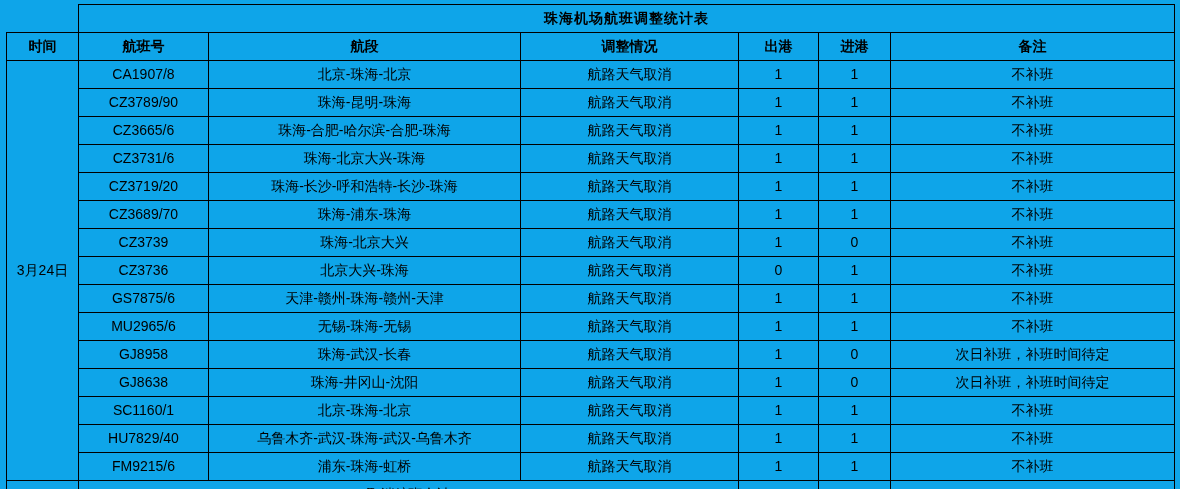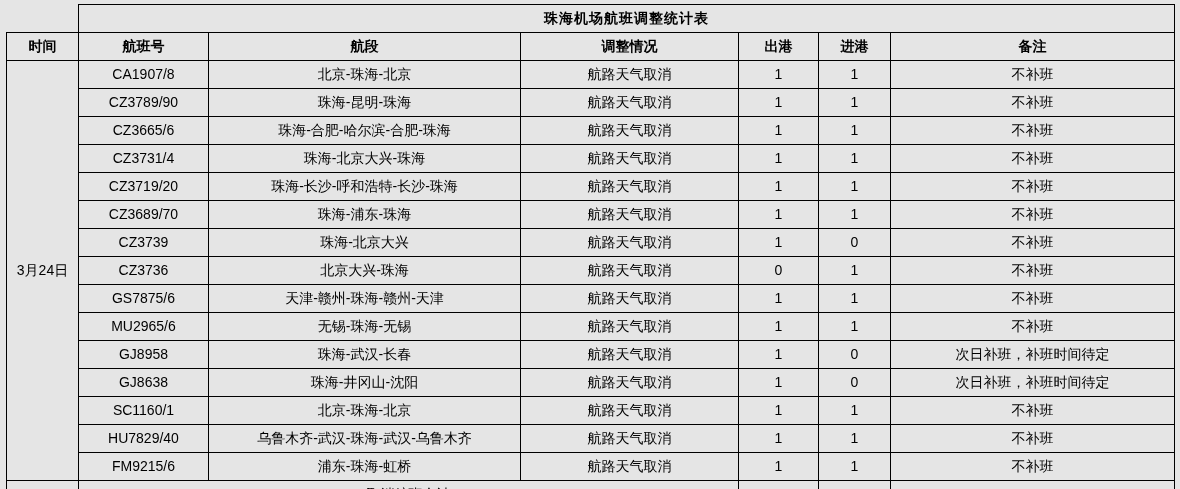--- a/index.html
+++ b/index.html
@@ -8,21 +8,21 @@
     background: #ffffff;
   }
   body {
     font-family: "Liberation Sans", sans-serif;
     color: #000000;
   }
   .page {
     width: 1180px;
     height: 489px;
     position: relative;
-    background: #e5e5e5;
+    background: #0ea5e9;
     box-sizing: border-box;
     padding: 4px 6px 6px 6px;
   }
   table.sheet {
     border-collapse: collapse;
     width: 1168px;
     table-layout: fixed;
   }
   table.sheet td {
     border: 1px solid #000000;
@@ -113,21 +113,21 @@
         </tr>
         <tr>
           <td>CZ3665/6</td>
           <td>珠海-合肥-哈尔滨-合肥-珠海</td>
           <td>航路天气取消</td>
           <td>1</td>
           <td>1</td>
           <td>不补班</td>
         </tr>
         <tr>
-          <td>CZ3731/4</td>
+          <td>CZ3731/6</td>
           <td>珠海-北京大兴-珠海</td>
           <td>航路天气取消</td>
           <td>1</td>
           <td>1</td>
           <td>不补班</td>
         </tr>
         <tr>
           <td>CZ3719/20</td>
           <td>珠海-长沙-呼和浩特-长沙-珠海</td>
           <td>航路天气取消</td>

